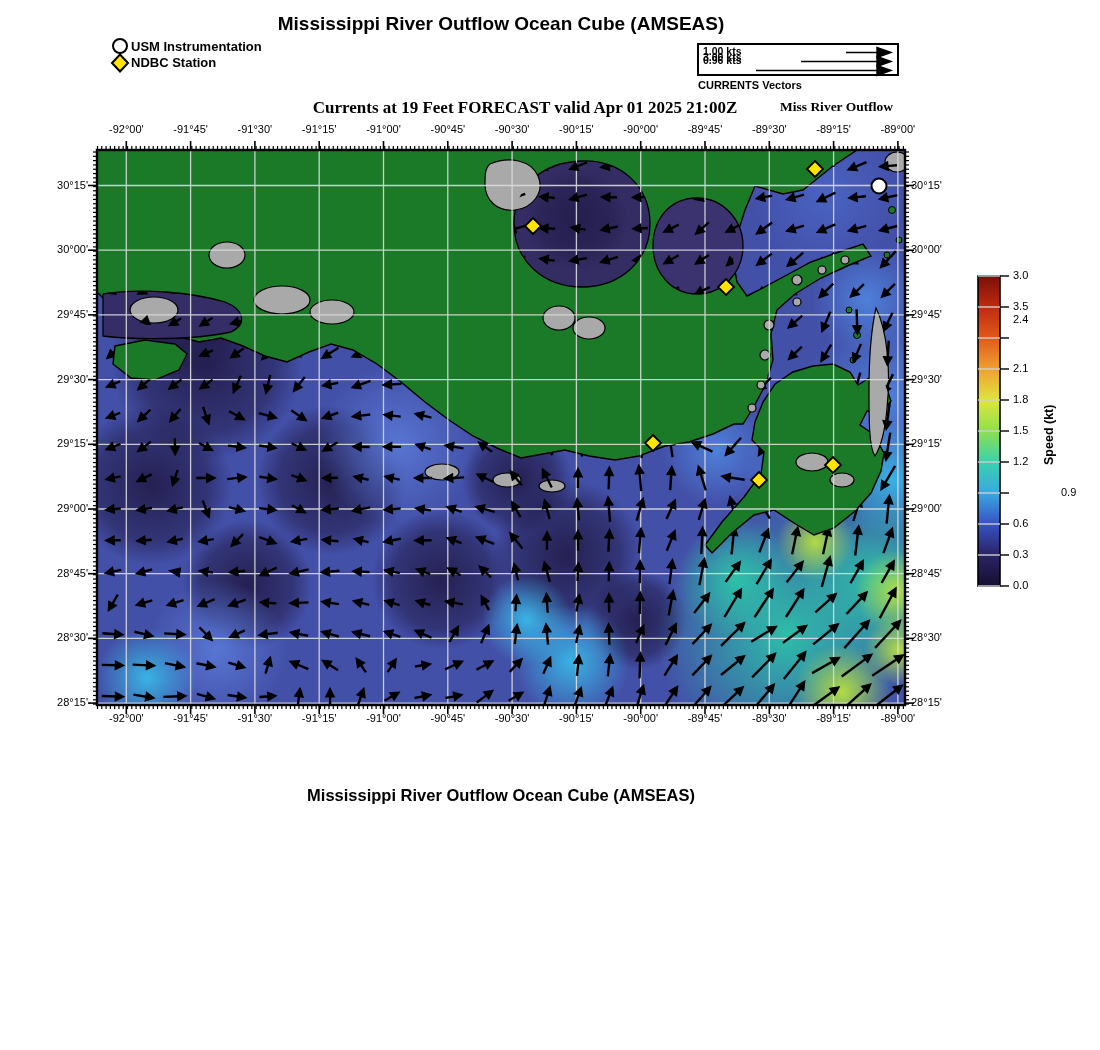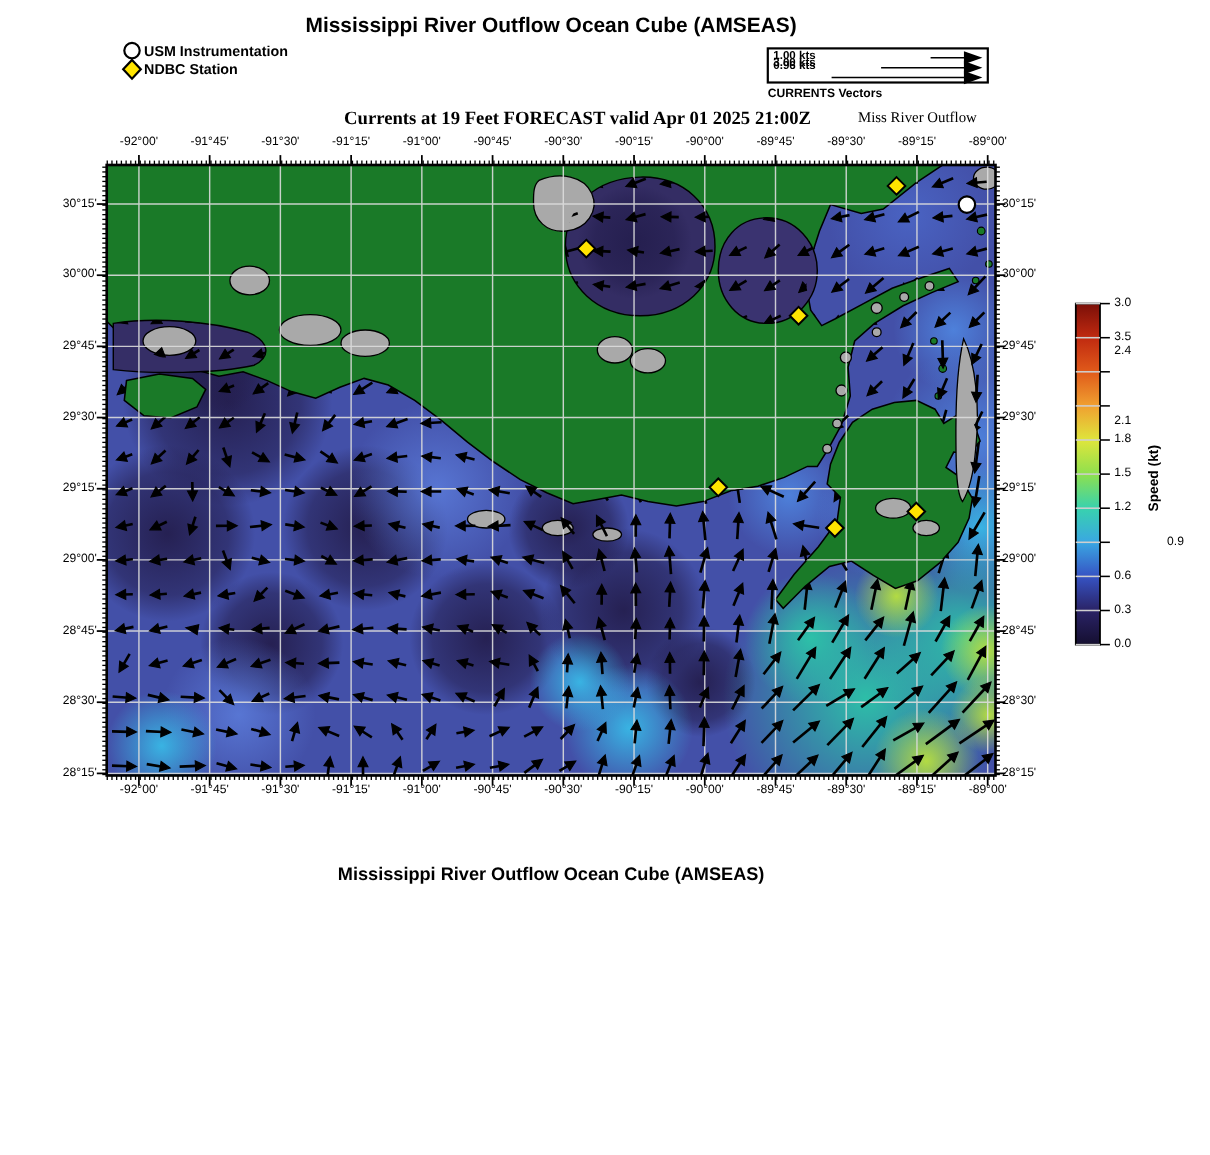--- a/index.html
+++ b/index.html
@@ -2,21 +2,21 @@
 <html><head>
 <meta charset="utf-8">
 <style>
   html,body{margin:0;padding:0;background:#fff;}
   #page{position:relative;width:1100px;height:1050px;background:#ffffff;overflow:hidden;
         font-family:"Liberation Sans","DejaVu Sans",sans-serif;color:#000;}
   .abs{position:absolute;}
   .title{font-weight:bold;font-size:19px;white-space:nowrap;transform:translateX(-50%);}
   .subtitle{font-family:"Liberation Serif","DejaVu Serif",serif;font-weight:bold;font-size:17px;
             white-space:nowrap;transform:translateX(-50%);}
-  .annot{font-family:"Liberation Serif","DejaVu Serif",serif;font-weight:normal;font-size:13.5px;white-space:nowrap;}
+  .annot{font-family:"Liberation Serif","DejaVu Serif",serif;font-weight:bold;font-size:13.5px;white-space:nowrap;}
   .leglabel{font-weight:bold;font-size:13px;line-height:15px;white-space:nowrap;}
   .veclabel{font-weight:bold;font-size:10.5px;line-height:9px;white-space:nowrap;}
   .vectitle{font-weight:bold;font-size:11px;white-space:nowrap;}
   .ticklabel{font-size:11px;line-height:13px;white-space:nowrap;}
   .cbarlabel{font-size:11px;line-height:13px;white-space:nowrap;}
   .cbartitle{font-weight:bold;font-size:12.5px;white-space:nowrap;transform:rotate(-90deg);transform-origin:left top;}
   .footer-title{font-weight:bold;font-size:16.5px;white-space:nowrap;transform:translateX(-50%);}
   svg{position:absolute;left:0;top:0;}
 </style>
 </head>
@@ -2880,21 +2880,21 @@
       <div class="abs ticklabel" style="left: 911px; top: 502px;">29°00'</div>
       <div class="abs ticklabel" style="left: 38px; top: 566.7px; width: 50px; text-align: right;">28°45'</div>
       <div class="abs ticklabel" style="left: 911px; top: 566.7px;">28°45'</div>
       <div class="abs ticklabel" style="left: 38px; top: 631.4px; width: 50px; text-align: right;">28°30'</div>
       <div class="abs ticklabel" style="left: 911px; top: 631.4px;">28°30'</div>
       <div class="abs ticklabel" style="left: 38px; top: 696.1px; width: 50px; text-align: right;">28°15'</div>
       <div class="abs ticklabel" style="left: 911px; top: 696.1px;">28°15'</div>
       <div class="abs cbarlabel" style="left: 1013px; top: 269px;">3.0</div>
       <div class="abs cbarlabel" style="left: 1013px; top: 300px;">3.5</div>
       <div class="abs cbarlabel" style="left: 1013px; top: 313px;">2.4</div>
-      <div class="abs cbarlabel" style="left: 1013px; top: 376px;">2.1</div>
+      <div class="abs cbarlabel" style="left: 1013px; top: 362px;">2.1</div>
       <div class="abs cbarlabel" style="left: 1013px; top: 393px;">1.8</div>
       <div class="abs cbarlabel" style="left: 1013px; top: 424px;">1.5</div>
       <div class="abs cbarlabel" style="left: 1013px; top: 455px;">1.2</div>
       <div class="abs cbarlabel" style="left: 1013px; top: 486px; padding-left: 48px;">0.9</div>
       <div class="abs cbarlabel" style="left: 1013px; top: 517px;">0.6</div>
       <div class="abs cbarlabel" style="left: 1013px; top: 548px;">0.3</div>
       <div class="abs cbarlabel" style="left: 1013px; top: 579px;">0.0</div>
     </div>
 
   <div class="abs cbartitle" style="left:1042px;top:465px;">Speed (kt)</div>

